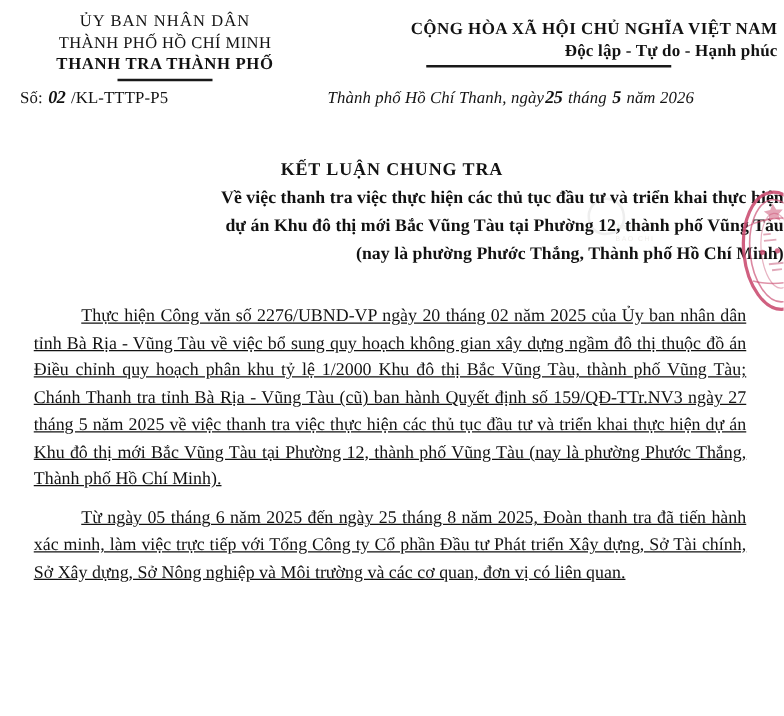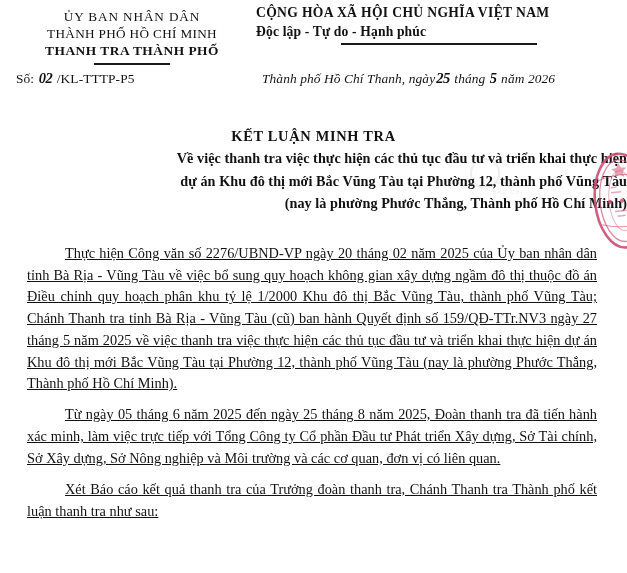--- a/index.html
+++ b/index.html
@@ -87,23 +87,23 @@
   .hdr-left {
     position: absolute;
     left: 10px;
     top: 8px;
     width: 244px;
     text-align: center;
   }
   .hdr-right {
     position: absolute;
     left: 256px;
-    top: 4px;
+    top: 14px;
     width: 366px;
-    text-align: left;
+    text-align: right;
   }
   .l1 {
     font-size: 13.2px;
     letter-spacing: .9px;
     line-height: 17px;
     white-space: nowrap;
   }
   .l2 {
     font-size: 13.2px;
     letter-spacing: .35px;
@@ -273,25 +273,24 @@
     <div class="dateline">
       <span>Thành phố Hồ Chí Thanh, ngày</span><span class="ink">25</span>
       <span>tháng</span>
       <span class="ink">5</span>
       <span>năm</span>
       <span>2026</span>
     </div>
   </div>
 
   <div class="title-block">
-    <div class="t-main">KẾT LUẬN MINH TRA</div>
+    <div class="t-main">KẾT LUẬN CHUNG TRA</div>
     <div class="t-sub">Về việc thanh tra việc thực hiện các thủ tục đầu tư và triển khai thực hiện</div>
     <div class="t-sub">dự án Khu đô thị mới Bắc Vũng Tàu tại Phường 12, thành phố Vũng Tàu</div>
     <div class="t-sub">(nay là phường Phước Thắng, Thành phố Hồ Chí Minh)</div>
   </div>
 
   <div class="body">
     <p class="para">Thực hiện Công văn số 2276/UBND-VP ngày 20 tháng 02 năm 2025 của Ủy ban nhân dân tỉnh Bà Rịa - Vũng Tàu về việc bổ sung quy hoạch không gian xây dựng ngầm đô thị thuộc đồ án Điều chỉnh quy hoạch phân khu tỷ lệ 1/2000 Khu đô thị Bắc Vũng Tàu, thành phố Vũng Tàu; Chánh Thanh tra tỉnh Bà Rịa - Vũng Tàu (cũ) ban hành Quyết định số 159/QĐ-TTr.NV3 ngày 27 tháng 5 năm 2025 về việc thanh tra việc thực hiện các thủ tục đầu tư và triển khai thực hiện dự án Khu đô thị mới Bắc Vũng Tàu tại Phường 12, thành phố Vũng Tàu (nay là phường Phước Thắng, Thành phố Hồ Chí Minh).</p>
     <p class="para">Từ ngày 05 tháng 6 năm 2025 đến ngày 25 tháng 8 năm 2025, Đoàn thanh tra đã tiến hành xác minh, làm việc trực tiếp với Tổng Công ty Cổ phần Đầu tư Phát triển Xây dựng, Sở Tài chính, Sở Xây dựng, Sở Nông nghiệp và Môi trường và các cơ quan, đơn vị có liên quan.</p>
-    <p class="para">Xét Báo cáo kết quả thanh tra của Trưởng đoàn thanh tra, Chánh Thanh tra Thành phố kết luận thanh tra như sau:</p>
   </div>
 
 </div>
 
 </body></html>

